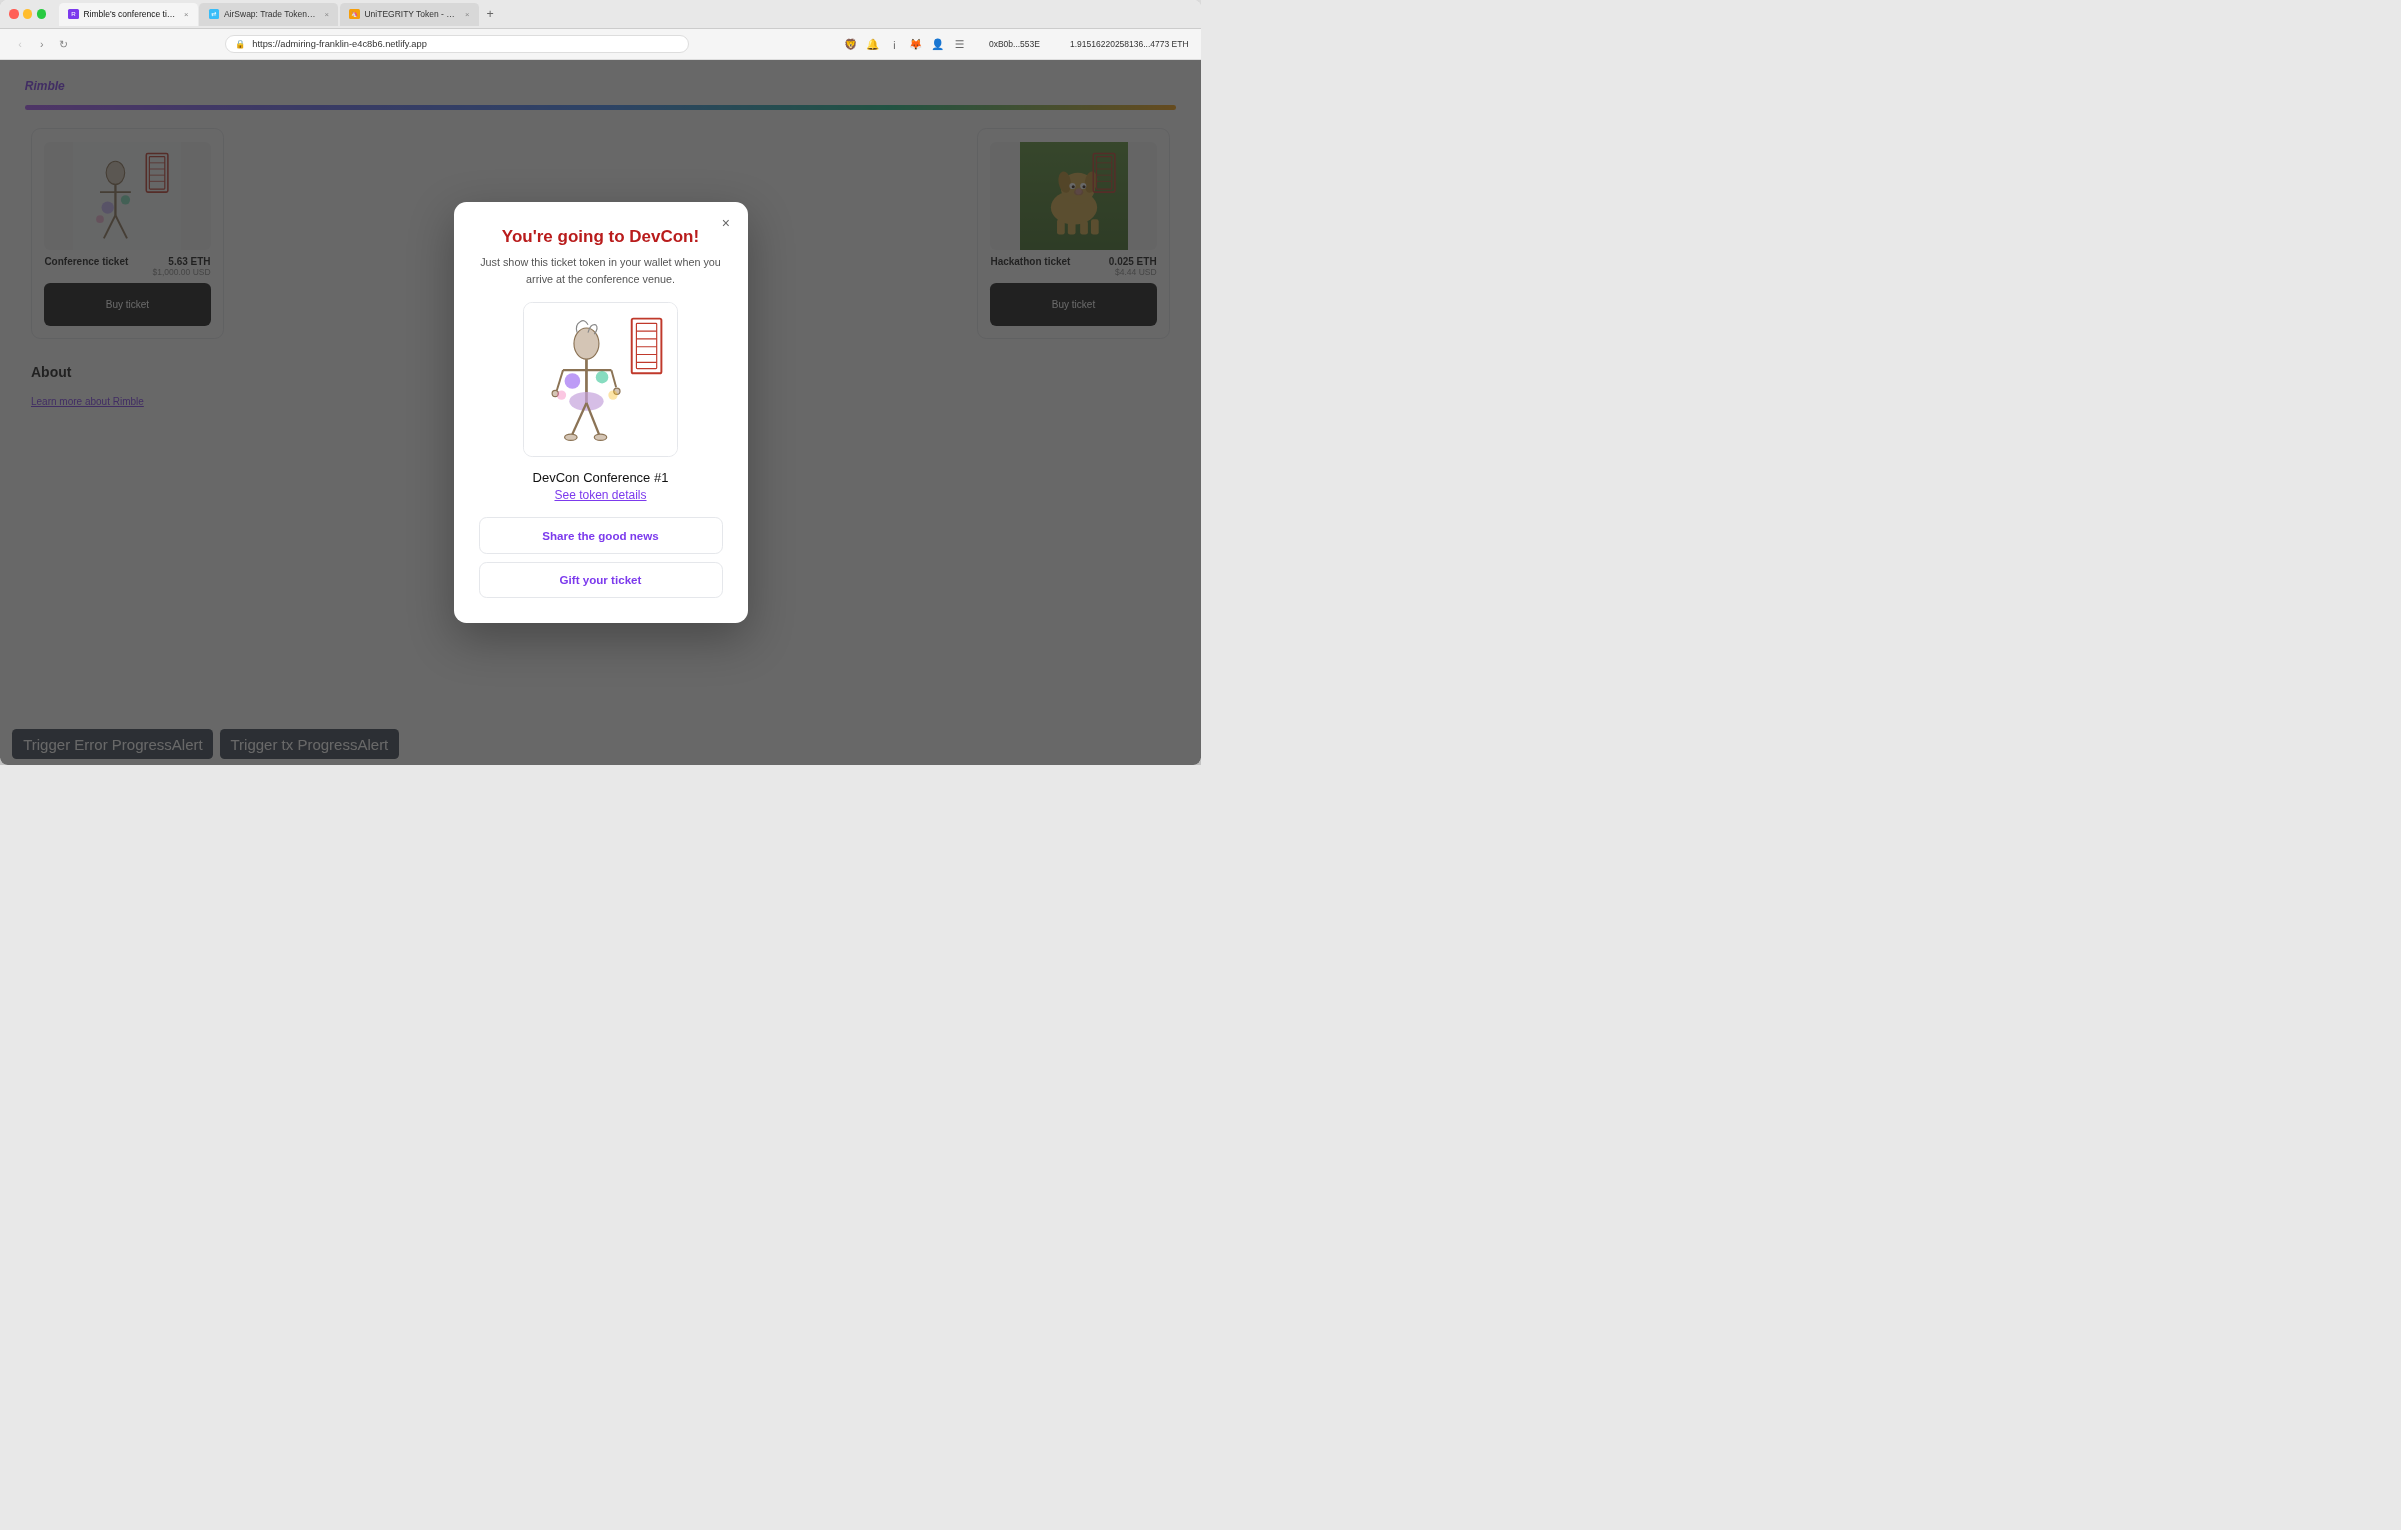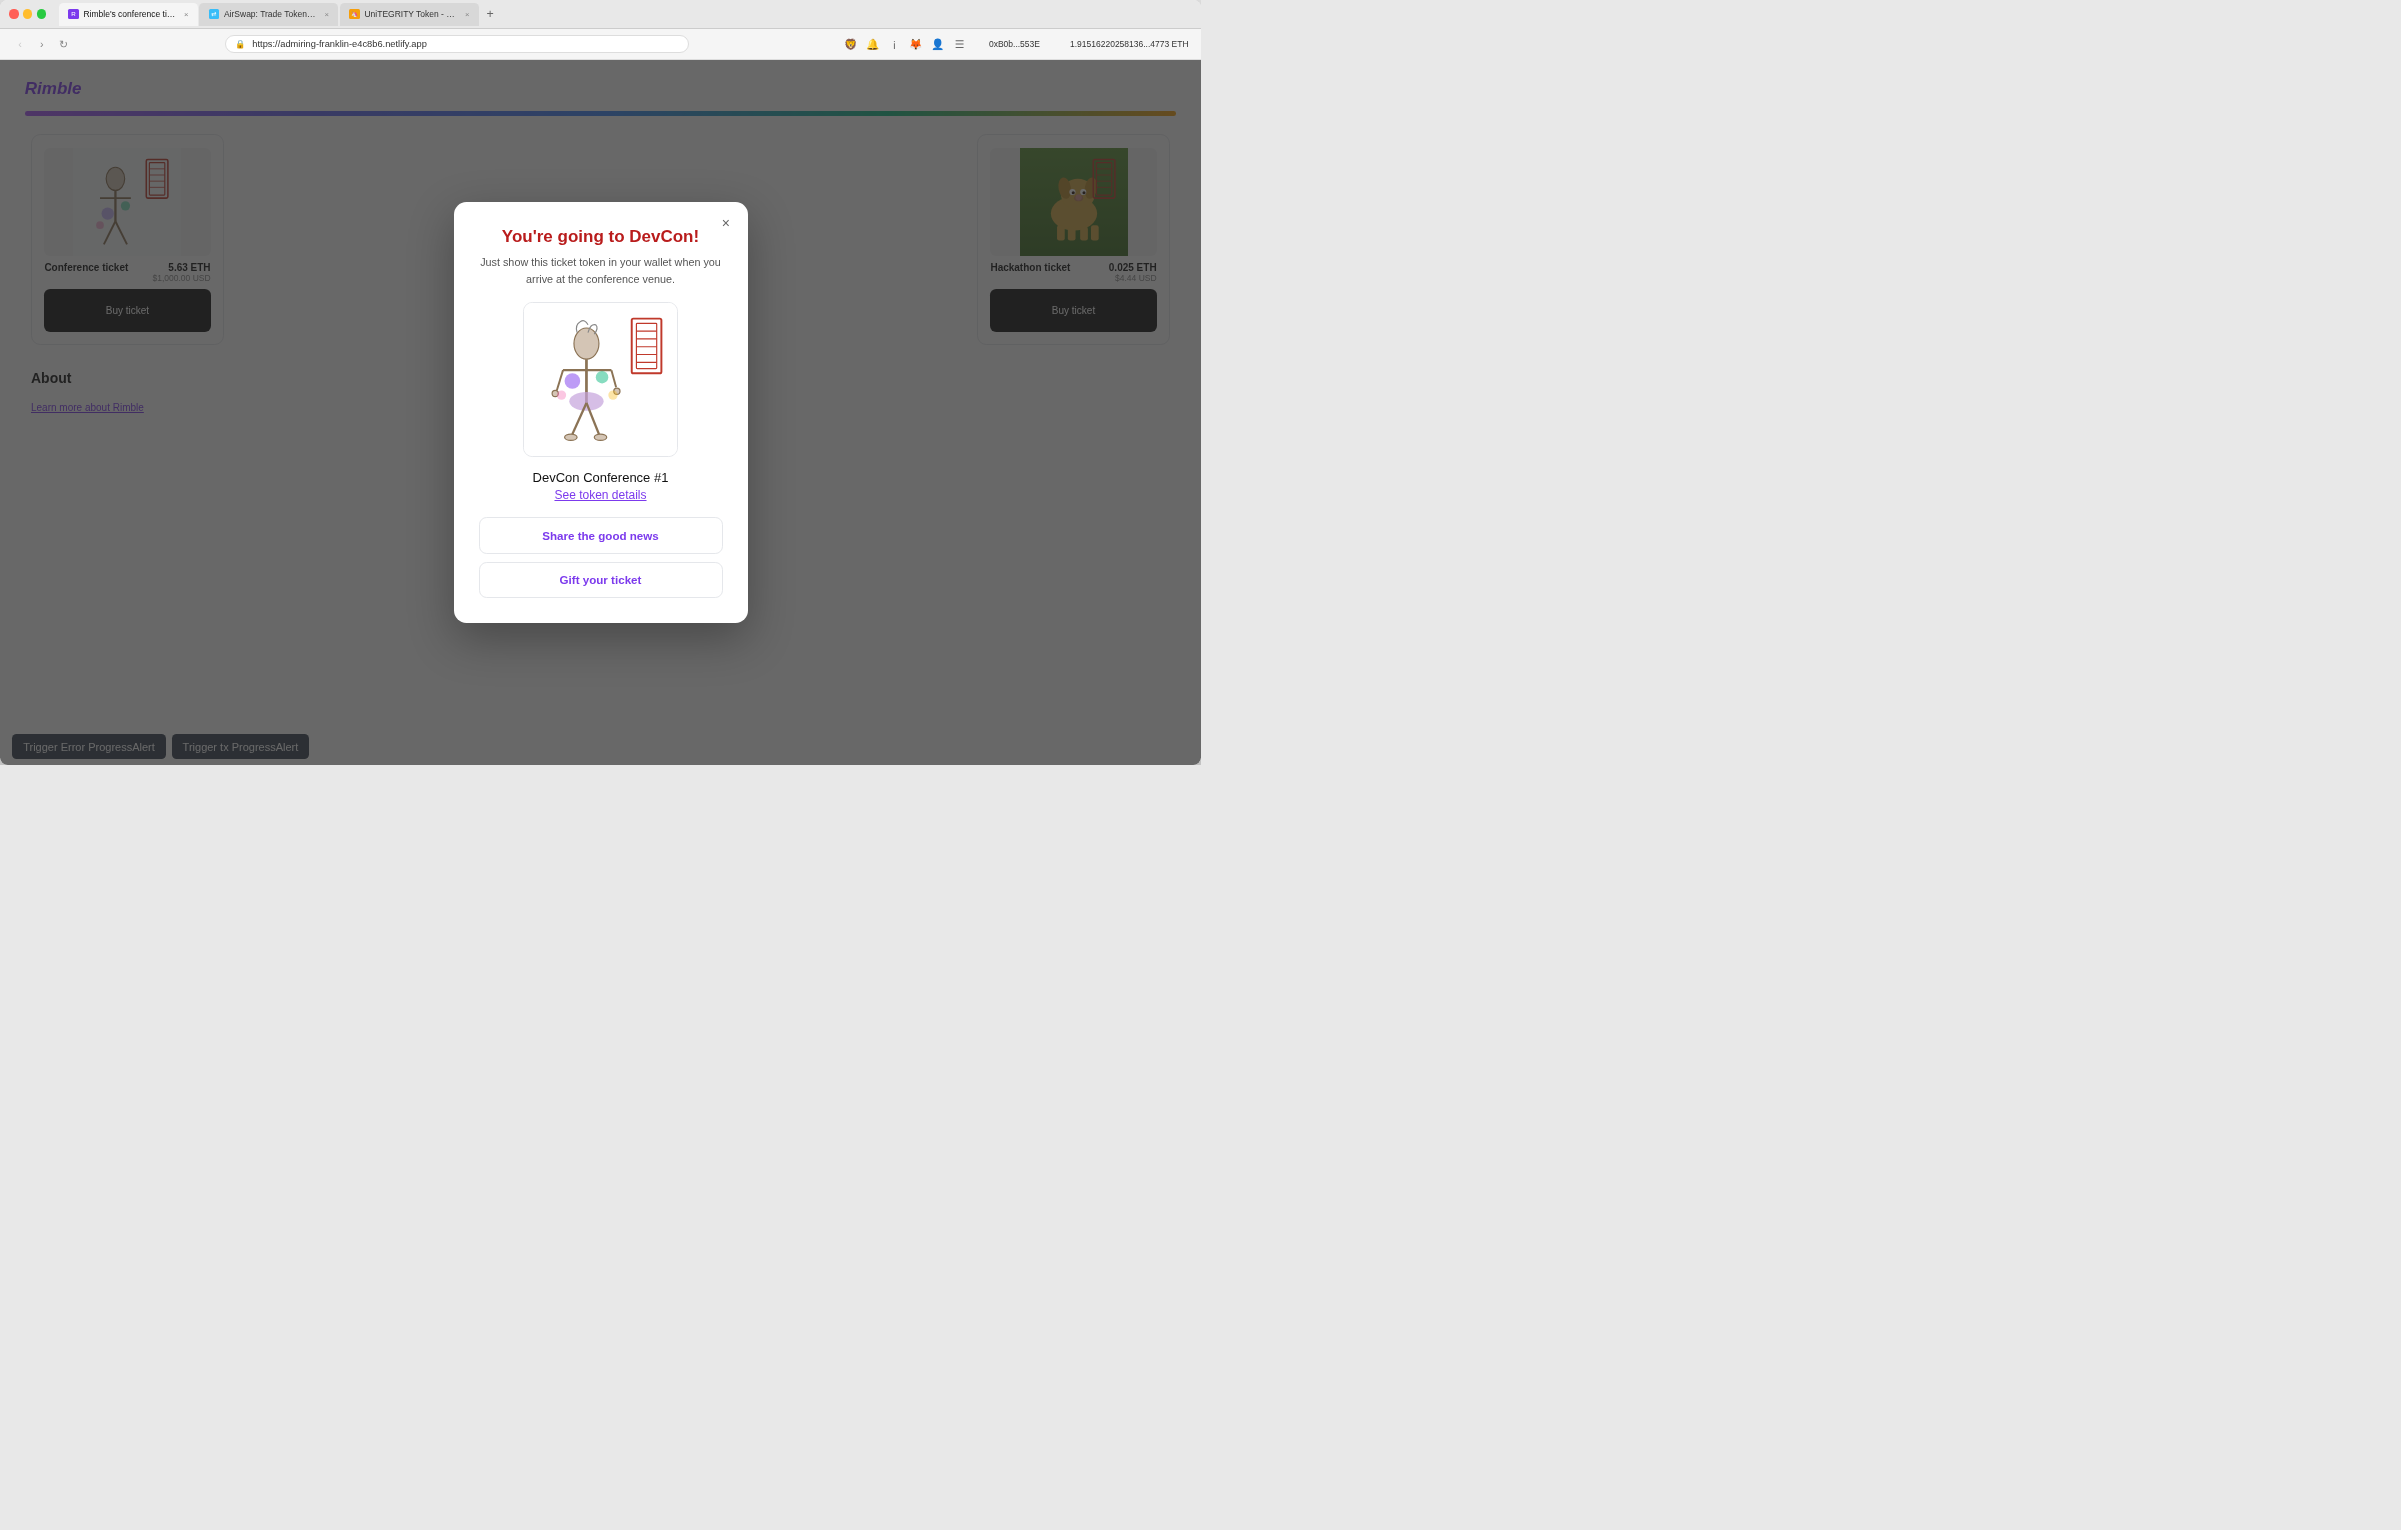--- a/index.html
+++ b/index.html
@@ -197,21 +197,21 @@
       padding: 12.4px;
     }
 
     
     .logo-area {
       padding: 6.2px 12.4px;
       display: flex;
       align-items: center;
     }
     .logo {
-      font-size: 17px;
+      font-size: 12px;
       font-weight: bold;
       color: #7c3aed;
       font-style: italic;
     }
 
     
     .gradient-bar {
       height: 4.6px;
       background: linear-gradient(to right, #a855f7, #6366f1, #3b82f6, #10b981, #f59e0b);
       margin: 6.2px 12.4px;
@@ -322,21 +322,21 @@
       left: 12.4px;
       display: flex;
       gap: 6.2px;
     }
     .alert-btn {
       background: #374151;
       color: white;
       border: none;
       border-radius: 4.6px;
       padding: 6.2px 10.8px;
-      font-size: 11px;
+      font-size: 15px;
       cursor: pointer;
     }
 
     
     .modal-overlay {
       position: absolute;
       inset: 0;
       z-index: 10;
       display: flex;
       align-items: center;

